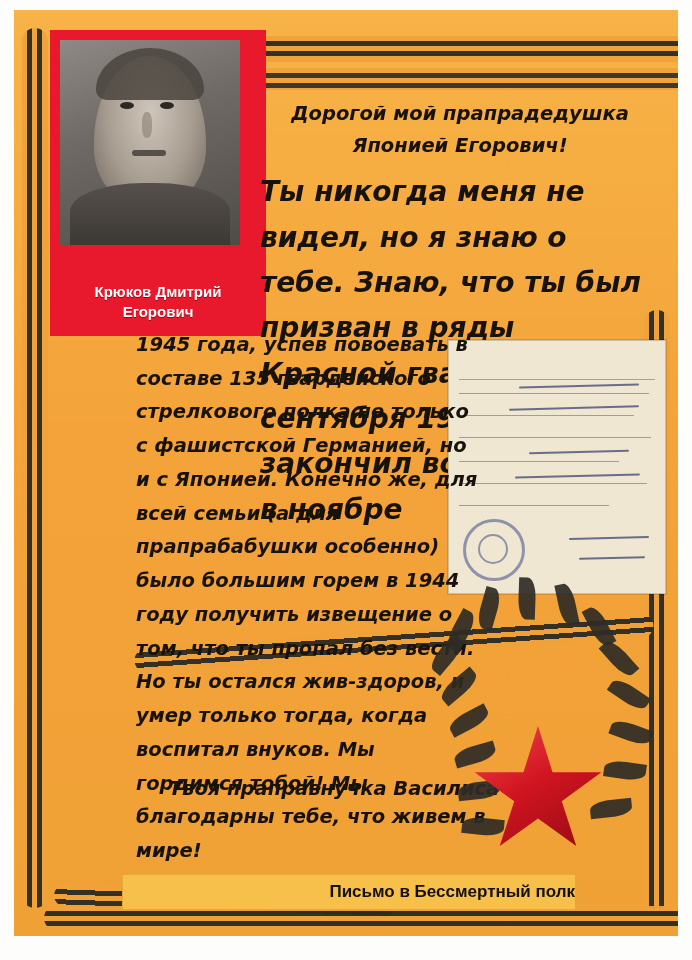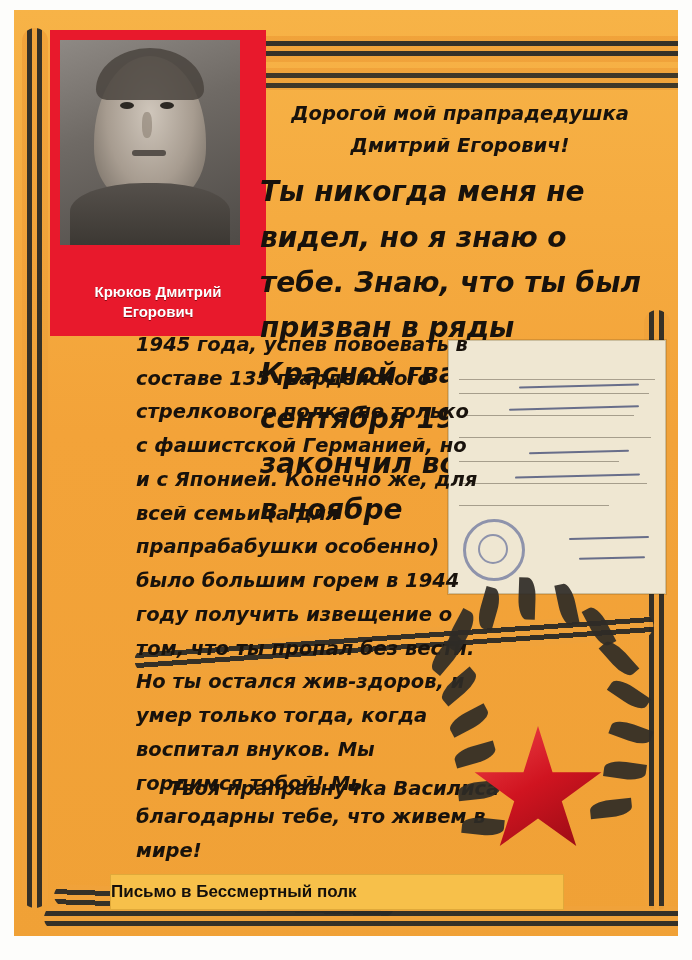--- a/index.html
+++ b/index.html
@@ -186,24 +186,24 @@
   }
   .star{
     position:absolute;left:52px;bottom:28px;width:132px;height:132px;
     background:linear-gradient(150deg,#f0464a 0%,#d01420 45%,#8d0a12 100%);
     clip-path:polygon(50% 0%,61% 35%,98% 35%,68% 57%,79% 91%,50% 70%,21% 91%,32% 57%,2% 35%,39% 35%);
     filter:drop-shadow(0 2px 2px rgba(0,0,0,.35));
   }
 
   
   .bottom-bar{
-    position:absolute;left:96px;bottom:38px;width:452px;height:34px;
+    position:absolute;left:108px;bottom:38px;width:452px;height:34px;
     background:#f7c04a;
     border:1px solid #e0a93a;
-    display:flex;align-items:center;justify-content:flex-start;
+    display:flex;align-items:center;justify-content:flex-end;
   }
   .bottom-bar span{
     color:#14100b;font-weight:bold;font-size:17px;
     font-family:"Liberation Sans", sans-serif;
   }
   .white-strip{
     position:absolute;left:0;right:0;bottom:0;height:24px;background:#fdfdfb;
   }
 </style>
 </head>
@@ -233,21 +233,21 @@
         <div class="body-sil"></div>
       </div>
       <div class="photo-caption">
         <div>Крюков Дмитрий</div>
         <div>Егорович</div>
       </div>
     </div>
 
     <div class="letter-head">
       <div>Дорогой мой прапрадедушка</div>
-      <div>Дмитрий Егорович!</div>
+      <div>Японией Егорович!</div>
       <div class="p2">Ты никогда меня не видел, но я знаю о тебе. Знаю, что ты был призван в ряды Красной гвардии уже 1 сентября 1941 года, а закончил войну только в ноябре</div>
     </div>
 
     <div class="doc-scan">
       <div class="hdr"></div>
       <div class="ln" style="top:52px;width:190px;"></div>
       <div class="ln" style="top:74px;width:175px;"></div>
       <div class="ln" style="top:96px;width:192px;"></div>
       <div class="ln" style="top:120px;width:160px;"></div>
       <div class="ln" style="top:142px;width:188px;"></div>

